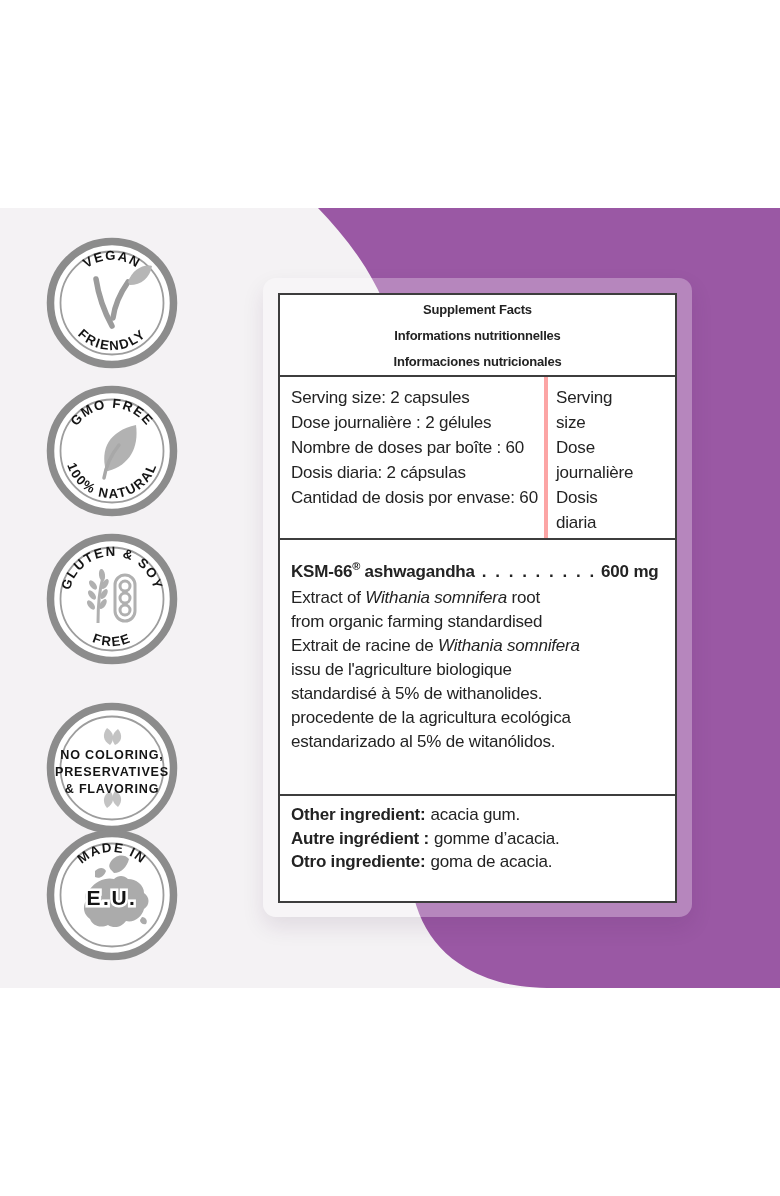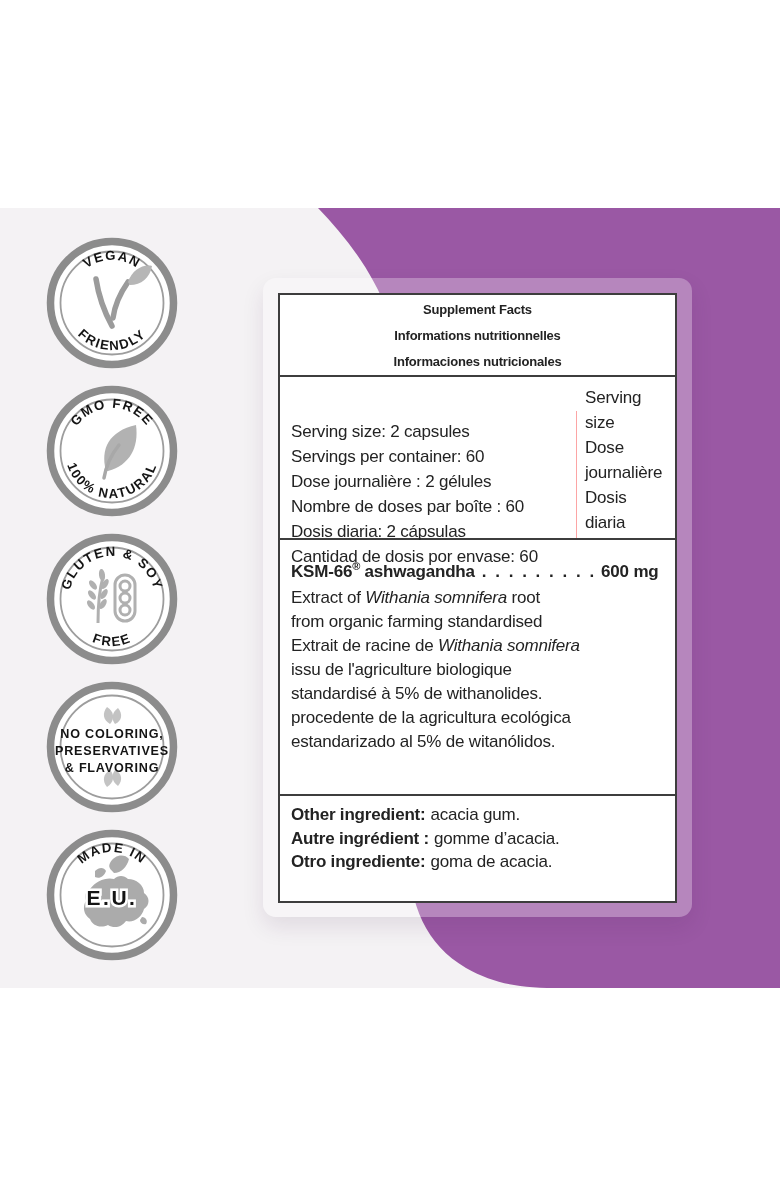--- a/index.html
+++ b/index.html
@@ -13,21 +13,21 @@
   .card{position:absolute;left:263px;top:70px;width:429px;height:639px;
         background:rgba(255,255,255,0.28);border-radius:13px;
         box-shadow:0 10px 22px rgba(60,20,70,0.10);}
   .facts{position:absolute;left:278px;top:85px;width:399px;height:610px;background:#ffffff;
          border:2px solid #3d3d3d;box-sizing:border-box;color:#232323;display:flex;flex-direction:column;
          letter-spacing:-0.2px;}
   .facts-header{height:82px;border-bottom:2px solid #3d3d3d;box-sizing:border-box;
          text-align:center;font-weight:700;font-size:13px;line-height:26px;padding-top:2px;}
   .serving{height:163px;border-bottom:2px solid #3d3d3d;box-sizing:border-box;display:flex;
          font-size:17px;line-height:25px;}
-  .serv-left{width:297px;border-right:1px solid #fca5a5;box-sizing:border-box;padding:8px 6px 0 11px;margin-top:34px;}
+  .serv-left{width:268px;border-right:4px solid #fca5a5;box-sizing:border-box;padding:8px 6px 0 11px;}
   .serv-right{flex:1;padding:8px 2px 0 8px;}
   .ksm{height:256px;border-bottom:2px solid #3d3d3d;box-sizing:border-box;
          padding:20px 10px 0 11px;font-size:17px;line-height:24px;}
   .ksm-title{font-weight:700;margin-bottom:2px;}
   .dots{font-weight:700;letter-spacing:2px;margin:0 5px 0 7px;}
   .other{flex:1;padding:7px 10px 0 11px;font-size:17px;line-height:23.5px;border-radius:18px;}
   .b{font-weight:700;}
   .r{margin-left:5px;}
   .it{font-style:italic;}
   sup{font-size:11px;line-height:0;vertical-align:super;}
@@ -123,21 +123,21 @@
         </g>
         <text class="arc-label">
           <textPath href="#arcT3" startOffset="50%" text-anchor="middle">GLUTEN &amp; SOY</textPath>
         </text>
         <text class="arc-label">
           <textPath href="#arcB3" startOffset="50%" text-anchor="middle">FREE</textPath>
         </text>
       </svg>
     </div>
 
-    <div class="badge" style="top:473px">
+    <div class="badge" style="top:494px">
       <svg viewBox="0 0 132 132">
         <circle cx="66" cy="66" r="61.5" fill="#ffffff" stroke="#8c8c8c" stroke-width="7.5"></circle>
         <circle cx="66" cy="66" r="51.5" fill="none" stroke="#9d9d9d" stroke-width="1.8"></circle>
         <g>
           <path d="M 61,26 C 56,32 57,39 64,43 C 69,38 68,30 61,26 Z" fill="#c3c3c3"></path>
           <path d="M 72,27 C 77,33 76,40 69,43 C 65,38 66,31 72,27 Z" fill="#c3c3c3"></path>
           <path d="M 61,106 C 56,100 57,93 64,89 C 69,94 68,102 61,106 Z" fill="#c3c3c3"></path>
           <path d="M 72,105 C 77,99 76,92 69,89 C 65,94 66,101 72,105 Z" fill="#c3c3c3"></path>
         </g>
         <text class="flat-label" x="66" y="57" text-anchor="middle">NO COLORING,</text>
@@ -174,21 +174,20 @@
 
       <div class="facts-header">
         <div>Supplement Facts</div>
         <div>Informations nutritionnelles</div>
         <div>Informaciones nutricionales</div>
       </div>
 
       <div class="serving">
         <div class="serv-left">
           <div>Serving size: 2 capsules</div>
-          <div>Servings per container: 60</div>
           <div>Dose journalière : 2 gélules</div>
           <div>Nombre de doses par boîte : 60</div>
           <div>Dosis diaria: 2 cápsulas</div>
           <div>Cantidad de dosis por envase: 60</div>
         </div>
         <div class="serv-right">
           <div>Serving</div>
           <div>size</div>
           <div>Dose</div>
           <div>journalière</div>

